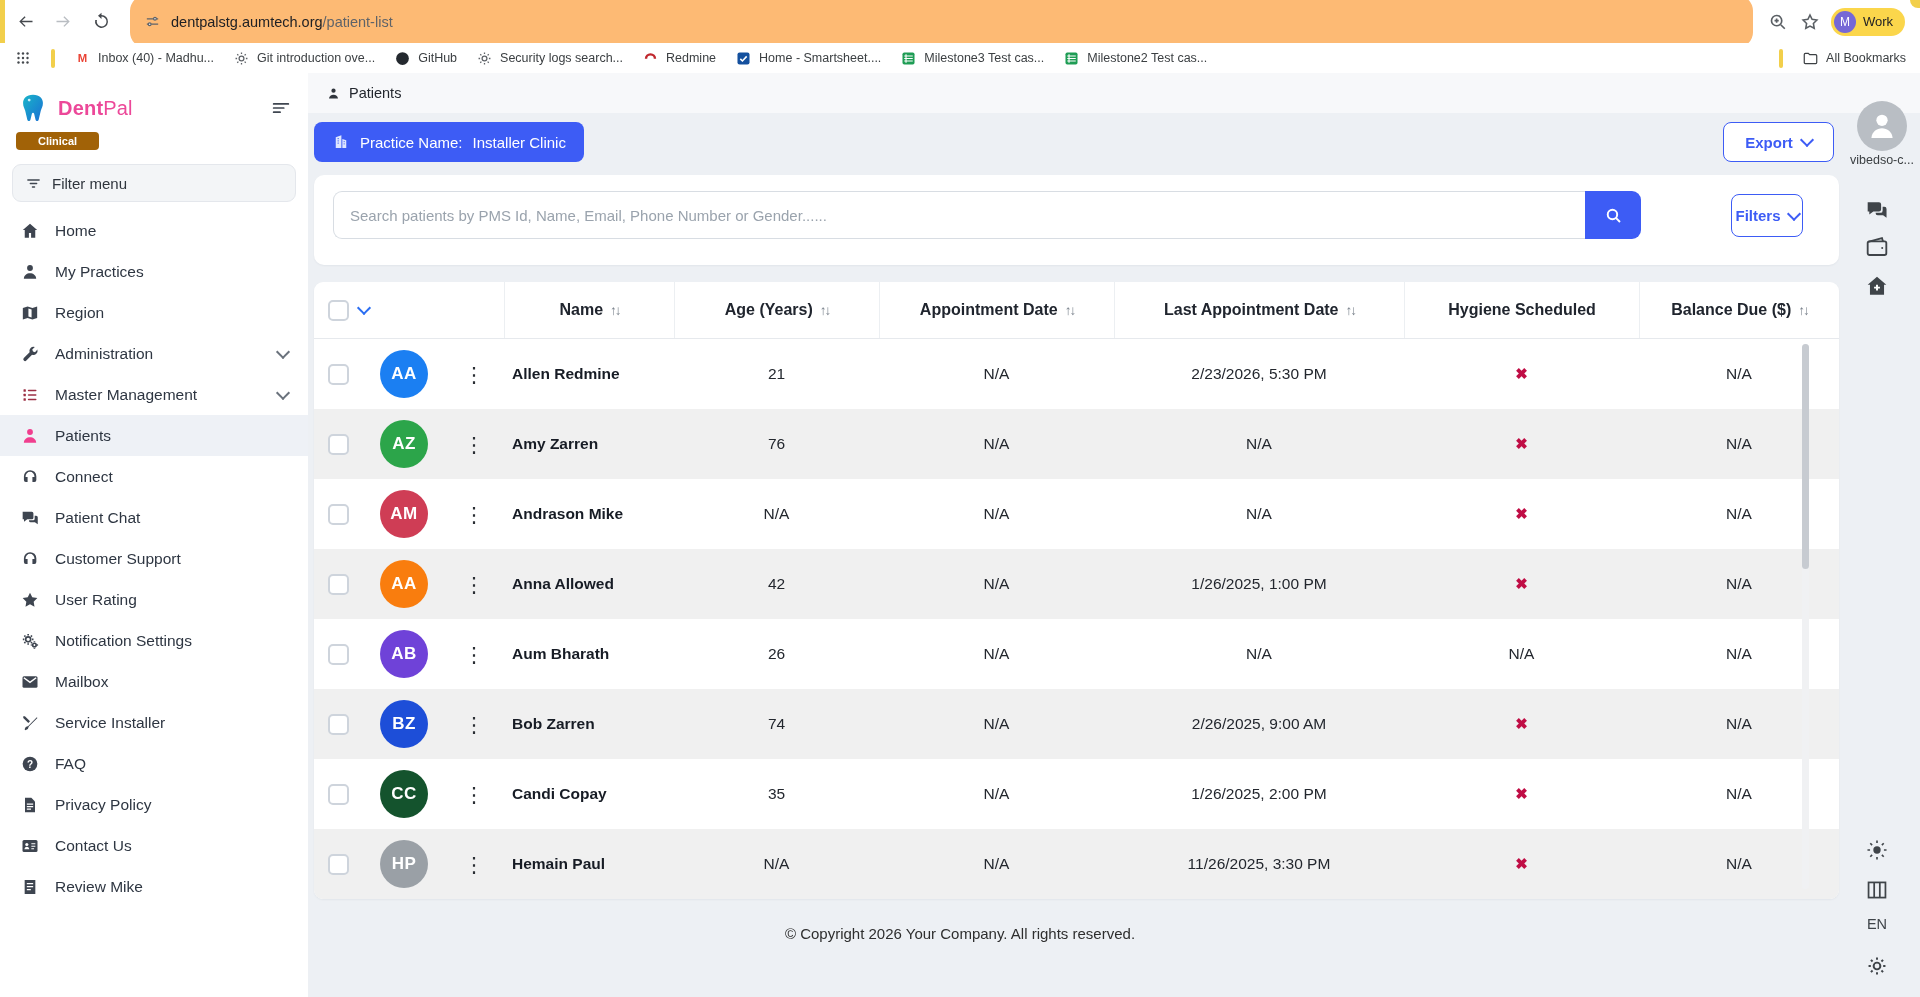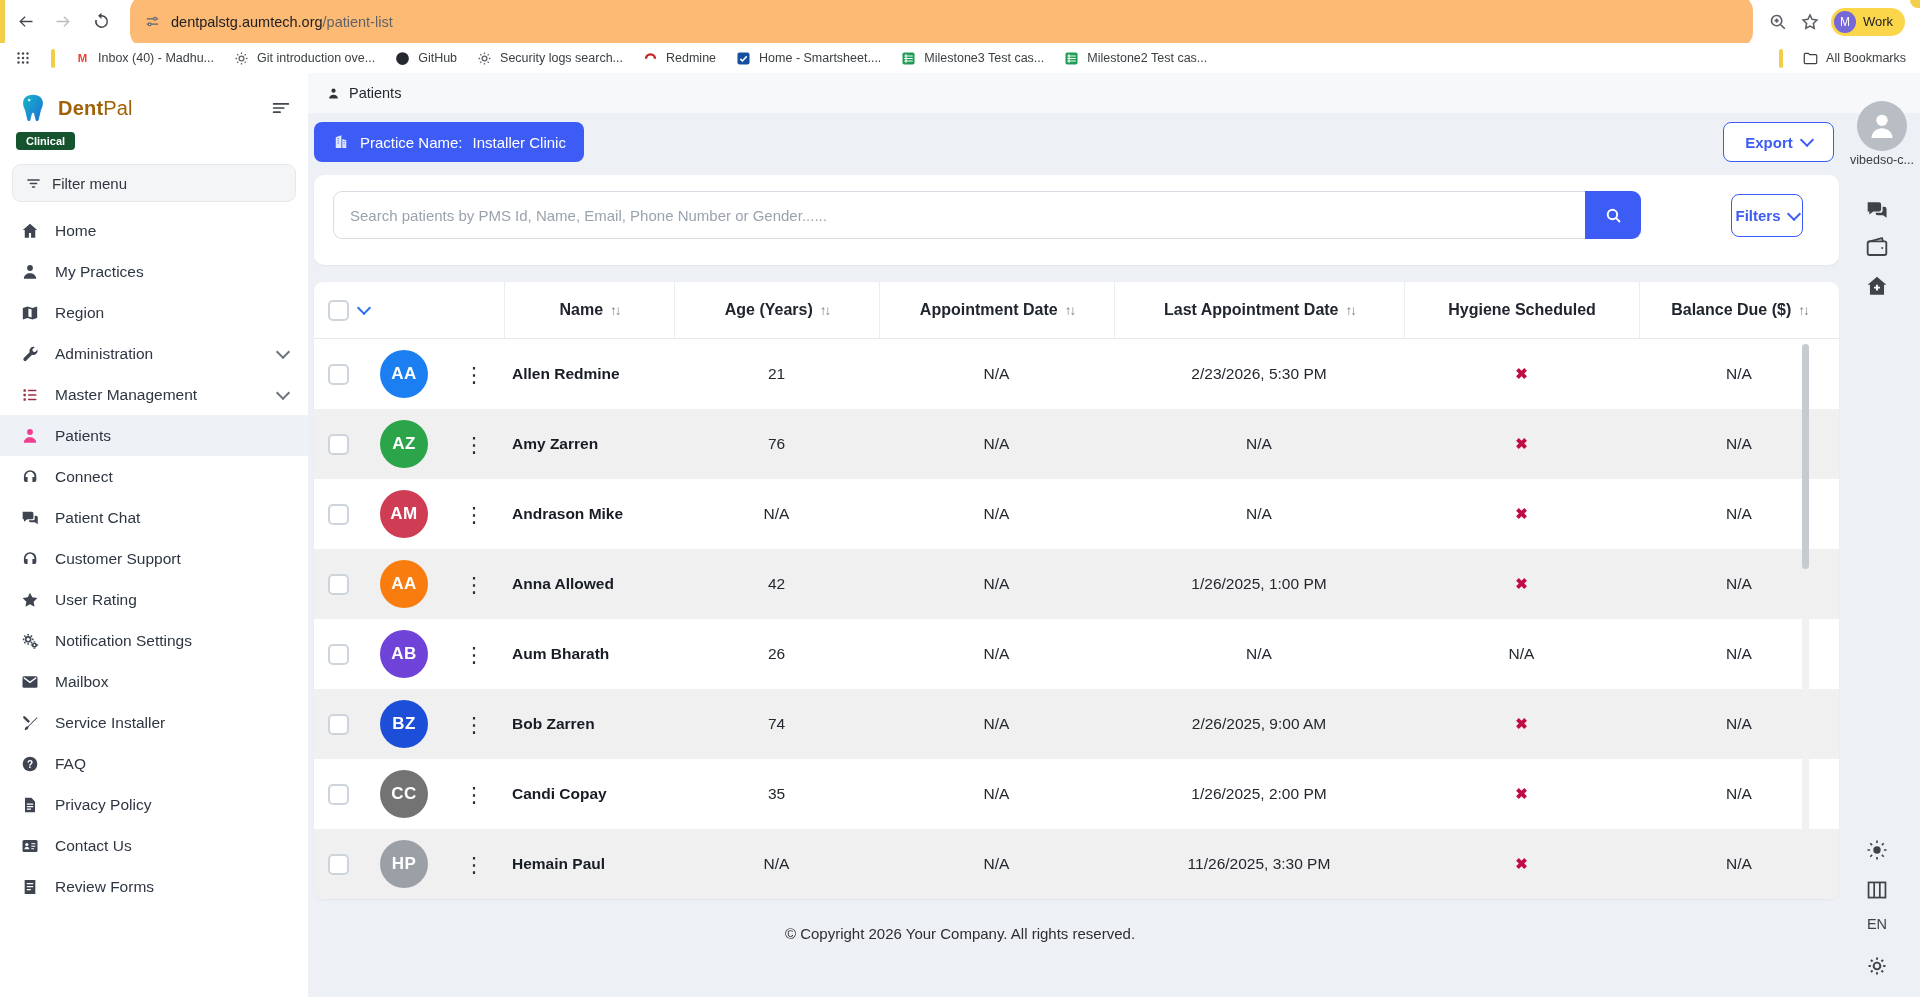--- a/index.html
+++ b/index.html
@@ -28,24 +28,24 @@
   .fav svg{width:17px;height:17px;}
   .ybar{width:4px;height:19px;background:#f2cf4b;border-radius:2px;flex:0 0 auto;}
   #bk-spacer{flex:1;}
   
   #app{position:absolute;top:73px;left:0;right:0;bottom:0;}
   #sidebar{position:absolute;left:0;top:0;bottom:0;width:308px;background:#fff;border-right:1px solid #e8eaef;}
   #main{position:absolute;left:308px;right:0;top:0;bottom:0;background:#edf0f4;}
   
   .brand{display:flex;align-items:center;padding:18px 16px 0 16px;}
   .brand .tooth{width:34px;height:34px;}
-  .brand .nm{font-size:20px;color:#a16207;margin-left:8px;letter-spacing:.2px;}
+  .brand .nm{font-size:20px;color:#ec4899;margin-left:8px;letter-spacing:.2px;}
   .brand .nm b{font-weight:700;}
   .collapse-ic{margin-left:auto;width:22px;height:22px;color:#3f4650;}
-  .badge{display:inline-block;background:#14532d;color:#fff;font-size:11px;font-weight:700;border-radius:4px;padding:3px 10px;margin:7px 0 0 16px;}
+  .badge{display:inline-block;background:#a16207;color:#fff;font-size:11px;font-weight:700;border-radius:4px;padding:3px 22px;margin:7px 0 0 16px;}
   .filterbox{margin:14px 12px 8px 12px;height:36px;background:#f3f5f7;border:1px solid #e4e7ec;border-radius:9px;display:flex;align-items:center;gap:10px;padding:0 12px;font-size:15px;color:#2f353d;}
   .filterbox .ico{width:17px;height:17px;color:#3f4650;}
   .side-item{height:41px;display:flex;align-items:center;gap:15px;padding:0 20px;font-size:15.5px;color:#2e3642;cursor:pointer;}
   .side-item.active{background:#eef1f6;}
   .sicon{width:20px;height:20px;flex:0 0 auto;color:#3e4550;}
   .sicon svg{width:20px;height:20px;}
   .side-chev{margin-left:auto;width:8px;height:8px;border-right:2px solid #6a727c;border-bottom:2px solid #6a727c;transform:rotate(45deg);margin-top:-4px;}
   
   #topstrip{position:absolute;left:0;right:0;top:0;height:40px;background:#f7f8fa;display:flex;align-items:center;padding-left:18px;gap:8px;font-size:14.5px;color:#23272e;}
   #topstrip .ico{width:15px;height:15px;color:#30353c;}
@@ -427,21 +427,21 @@
           </span>
           <span>Contact Us</span>
         </div>
         <div class="side-item">
           <span class="sicon">
             <svg viewBox="0 0 24 24" fill="currentColor">
               <path d="M5.6 3.6h12.8v16.8H5.6z"></path>
               <path d="M8.2 8h7.6M8.2 11.5h7.6M8.2 15h4.8" stroke="#fff" stroke-width="1.5" fill="none"></path>
             </svg>
           </span>
-          <span>Review Forms</span>
+          <span>Review Mike</span>
         </div>
       </div>
   </div>
 
   <div id="main">
     <div id="topstrip">
       <span class="ico">
           <svg viewBox="0 0 24 24" fill="currentColor">
             <circle cx="12" cy="7.4" r="3.4"></circle>
             <path d="M4.8 20c.3-4 3.4-6.2 7.2-6.2s6.9 2.2 7.2 6.2z"></path>
@@ -635,21 +635,21 @@
             <div class="td">
               <span class="xmark">✖</span>
             </div>
             <div class="td">N/A</div>
           </div>
           <div class="trow">
             <div class="td c-cb">
               <span class="cb"></span>
             </div>
             <div class="td">
-              <span class="pav" style="background:#737373">CC</span>
+              <span class="pav" style="background:#14532d">CC</span>
             </div>
             <div class="td">
               <span class="kebab">⋮</span>
             </div>
             <div class="td c-name">Candi Copay</div>
             <div class="td">35</div>
             <div class="td">N/A</div>
             <div class="td">1/26/2025, 2:00 PM</div>
             <div class="td">
               <span class="xmark">✖</span>

